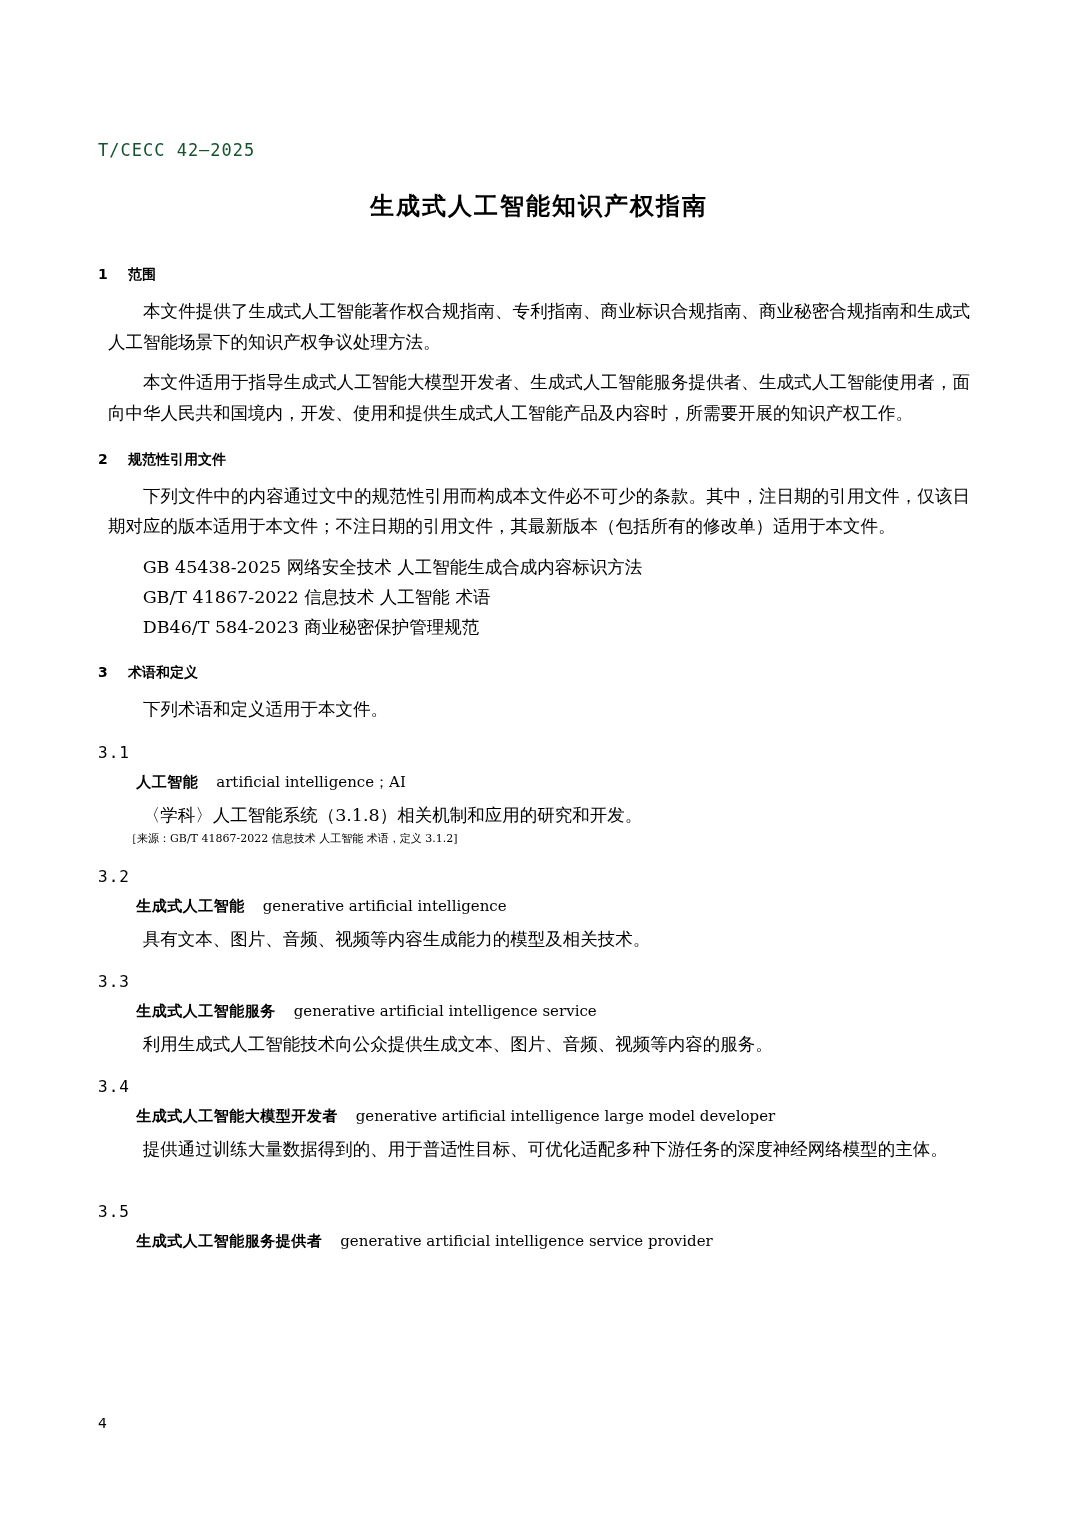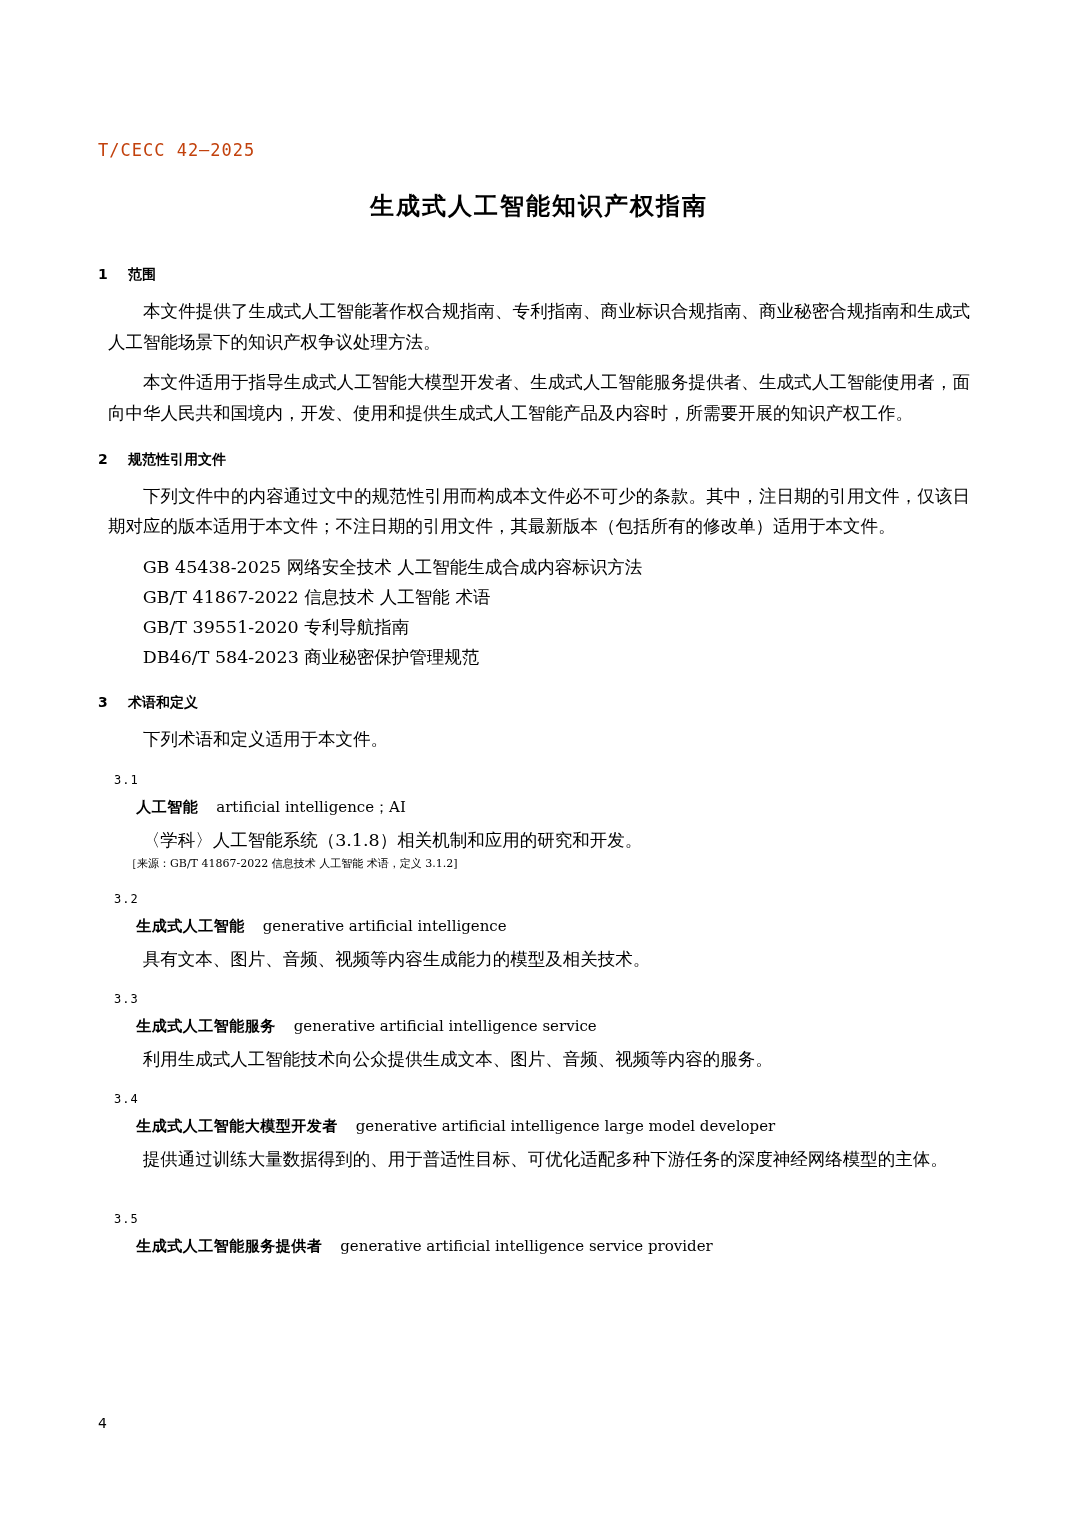--- a/index.html
+++ b/index.html
@@ -20,21 +20,21 @@
     width: 1080px;
     height: 1527px;
     box-sizing: border-box;
     padding: 140px 100px 40px 98px;
   }
   .header-code {
     font-family: "DejaVu Sans Mono", "Liberation Mono", monospace;
     font-size: 17px;
     letter-spacing: 1px;
     margin: 0 0 30px 0;
-    color: #c2410c;
+    color: #14532d;
   }
   .doc-title {
     text-align: center;
     font-family: "DejaVu Sans", "Liberation Sans", sans-serif;
     font-weight: bold;
     font-size: 24px;
     letter-spacing: 2px;
     margin: 0 0 44px 0;
   }
   .clause-head {
@@ -56,23 +56,23 @@
     text-indent: 2em;
   }
   .ref-item {
     font-size: 17.5px;
     line-height: 1.72;
     margin: 0;
     padding-left: 2.55em;
   }
   .term-num {
     font-family: "DejaVu Sans Mono", "Liberation Mono", monospace;
-    font-size: 12px;
+    font-size: 16px;
     letter-spacing: 1px;
-    margin: 18px 0 8px 16px;
+    margin: 18px 0 8px 0;
   }
   .term-name {
     font-size: 15px;
     line-height: 1.6;
     margin: 0 0 6px 0;
     padding-left: 2.55em;
   }
   .term-name .cn {
     font-family: "DejaVu Sans", "Liberation Sans", sans-serif;
     font-weight: bold;
@@ -122,21 +122,20 @@
   </div>
   <p class="para">本文件提供了生成式人工智能著作权合规指南、专利指南、商业标识合规指南、商业秘密合规指南和生成式人工智能场景下的知识产权争议处理方法。</p>
   <p class="para">本文件适用于指导生成式人工智能大模型开发者、生成式人工智能服务提供者、生成式人工智能使用者，面向中华人民共和国境内，开发、使用和提供生成式人工智能产品及内容时，所需要开展的知识产权工作。</p>
 
   <div class="clause-head">
     <span class="num">2</span><span>规范性引用文件</span>
   </div>
   <p class="para">下列文件中的内容通过文中的规范性引用而构成本文件必不可少的条款。其中，注日期的引用文件，仅该日期对应的版本适用于本文件；不注日期的引用文件，其最新版本（包括所有的修改单）适用于本文件。</p>
   <p class="ref-item">GB 45438-2025 网络安全技术  人工智能生成合成内容标识方法</p>
   <p class="ref-item">GB/T 41867-2022 信息技术  人工智能  术语</p>
-  <p class="ref-item">GB/T 39551-2020 专利导航指南</p>
   <p class="ref-item">DB46/T 584-2023 商业秘密保护管理规范</p>
 
   <div class="clause-head">
     <span class="num">3</span><span>术语和定义</span>
   </div>
   <p class="para">下列术语和定义适用于本文件。</p>
 
   <div class="term-num">3.1</div>
   <p class="term-name">
     <span class="cn">人工智能</span><span class="en">artificial  intelligence；AI</span>

